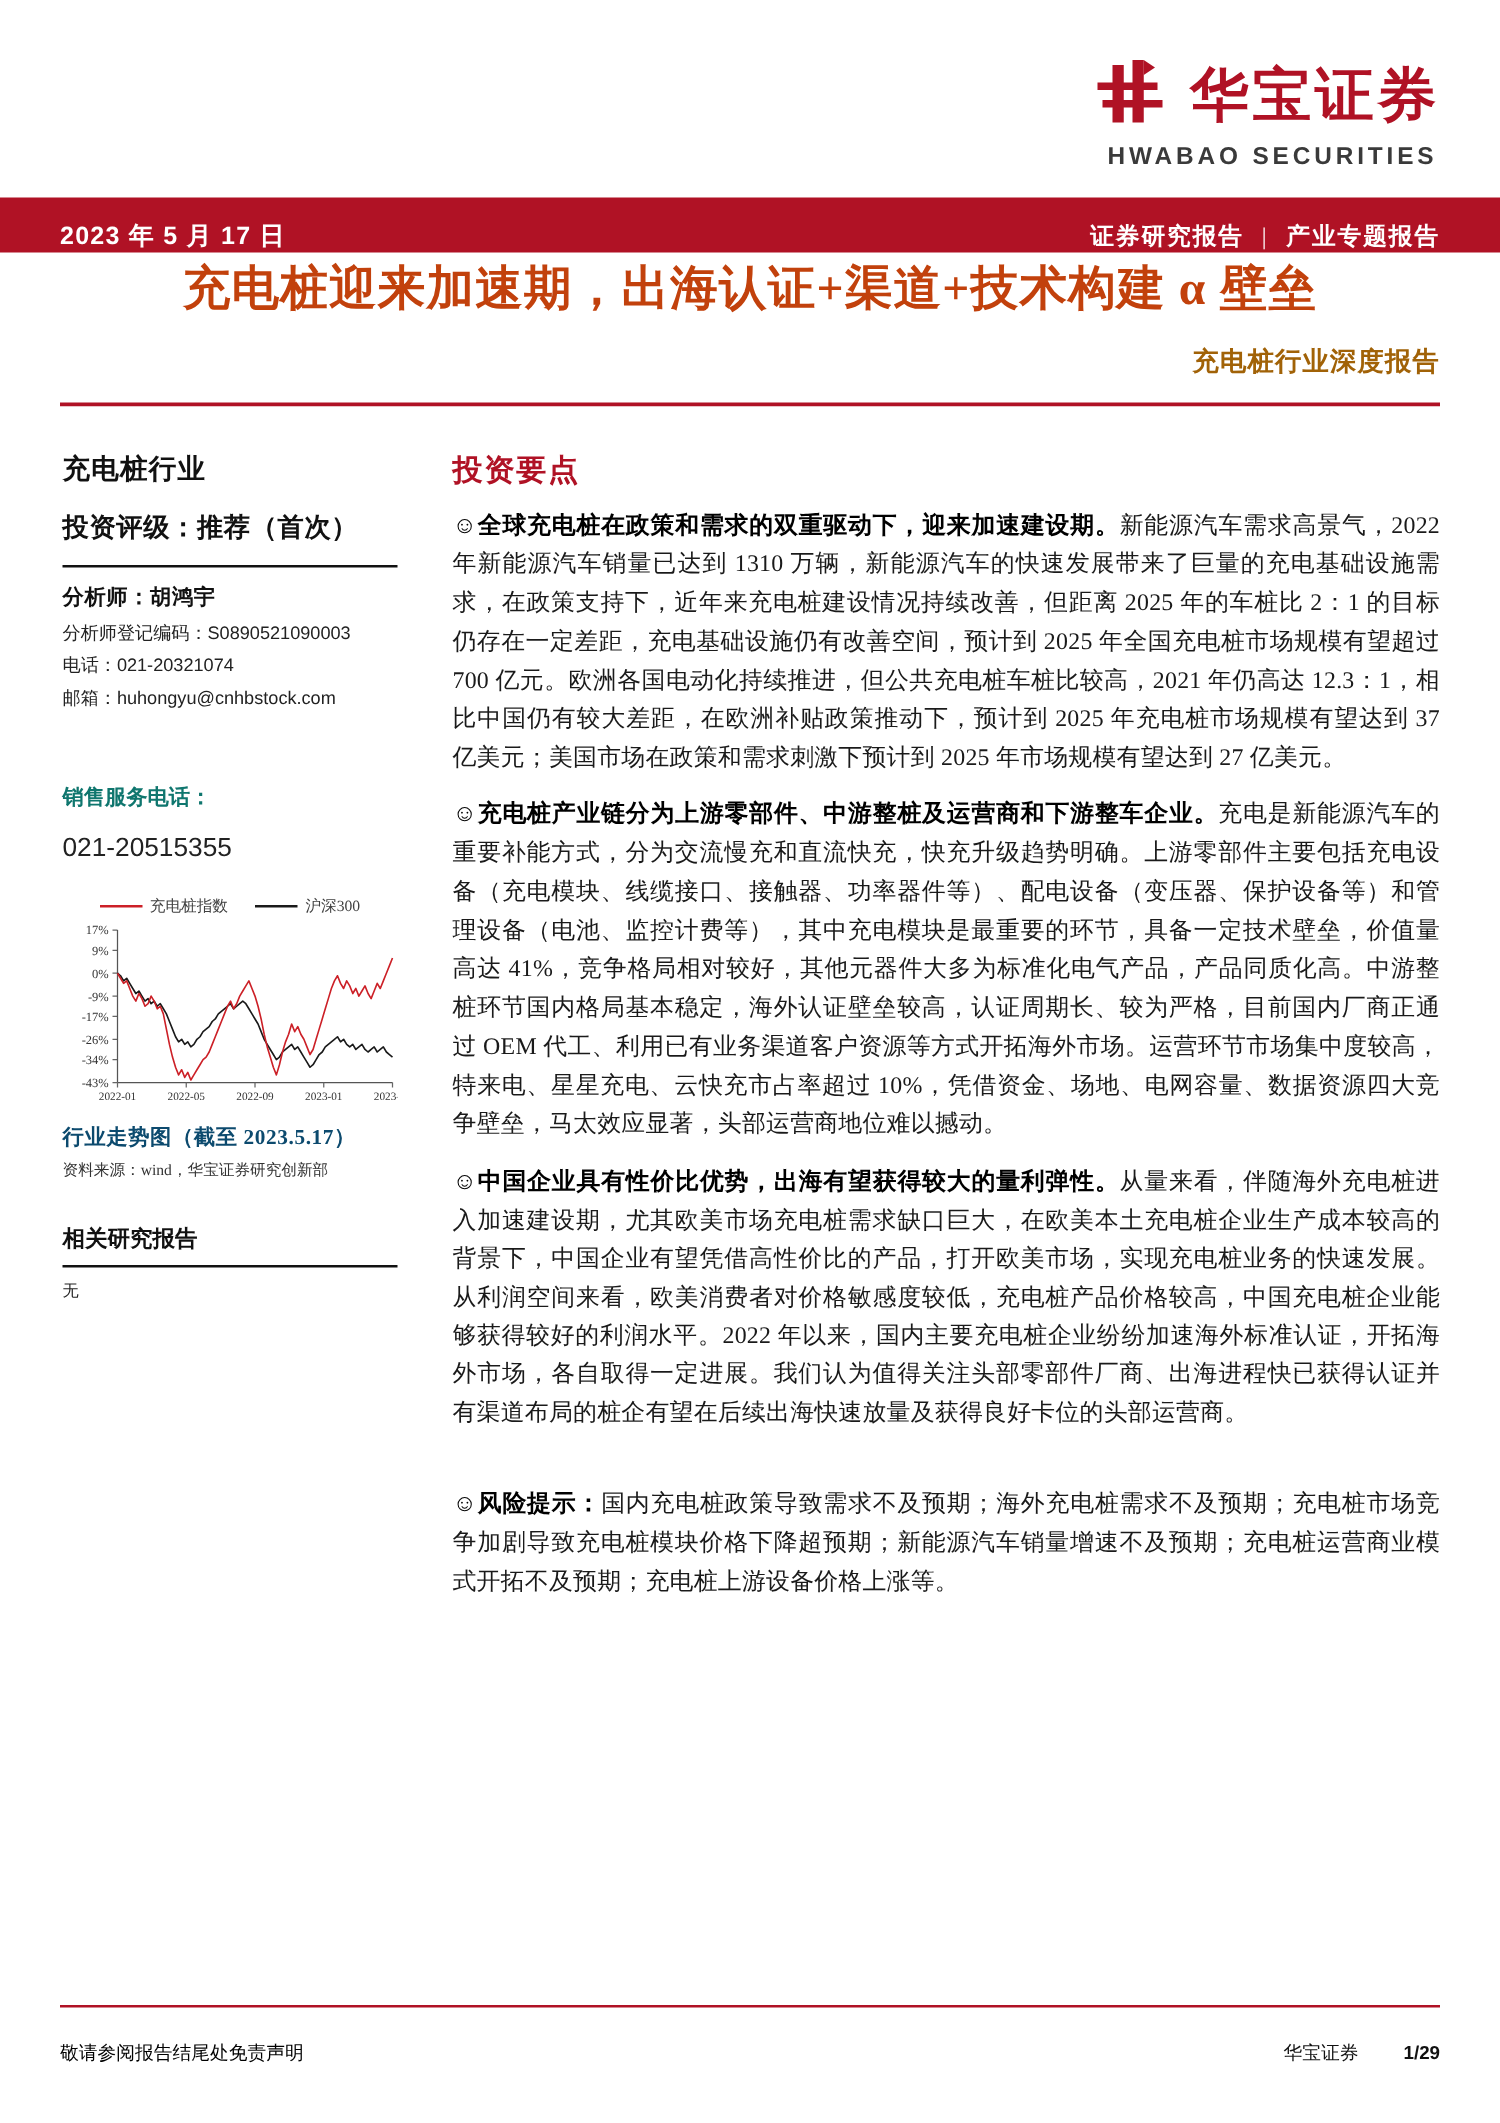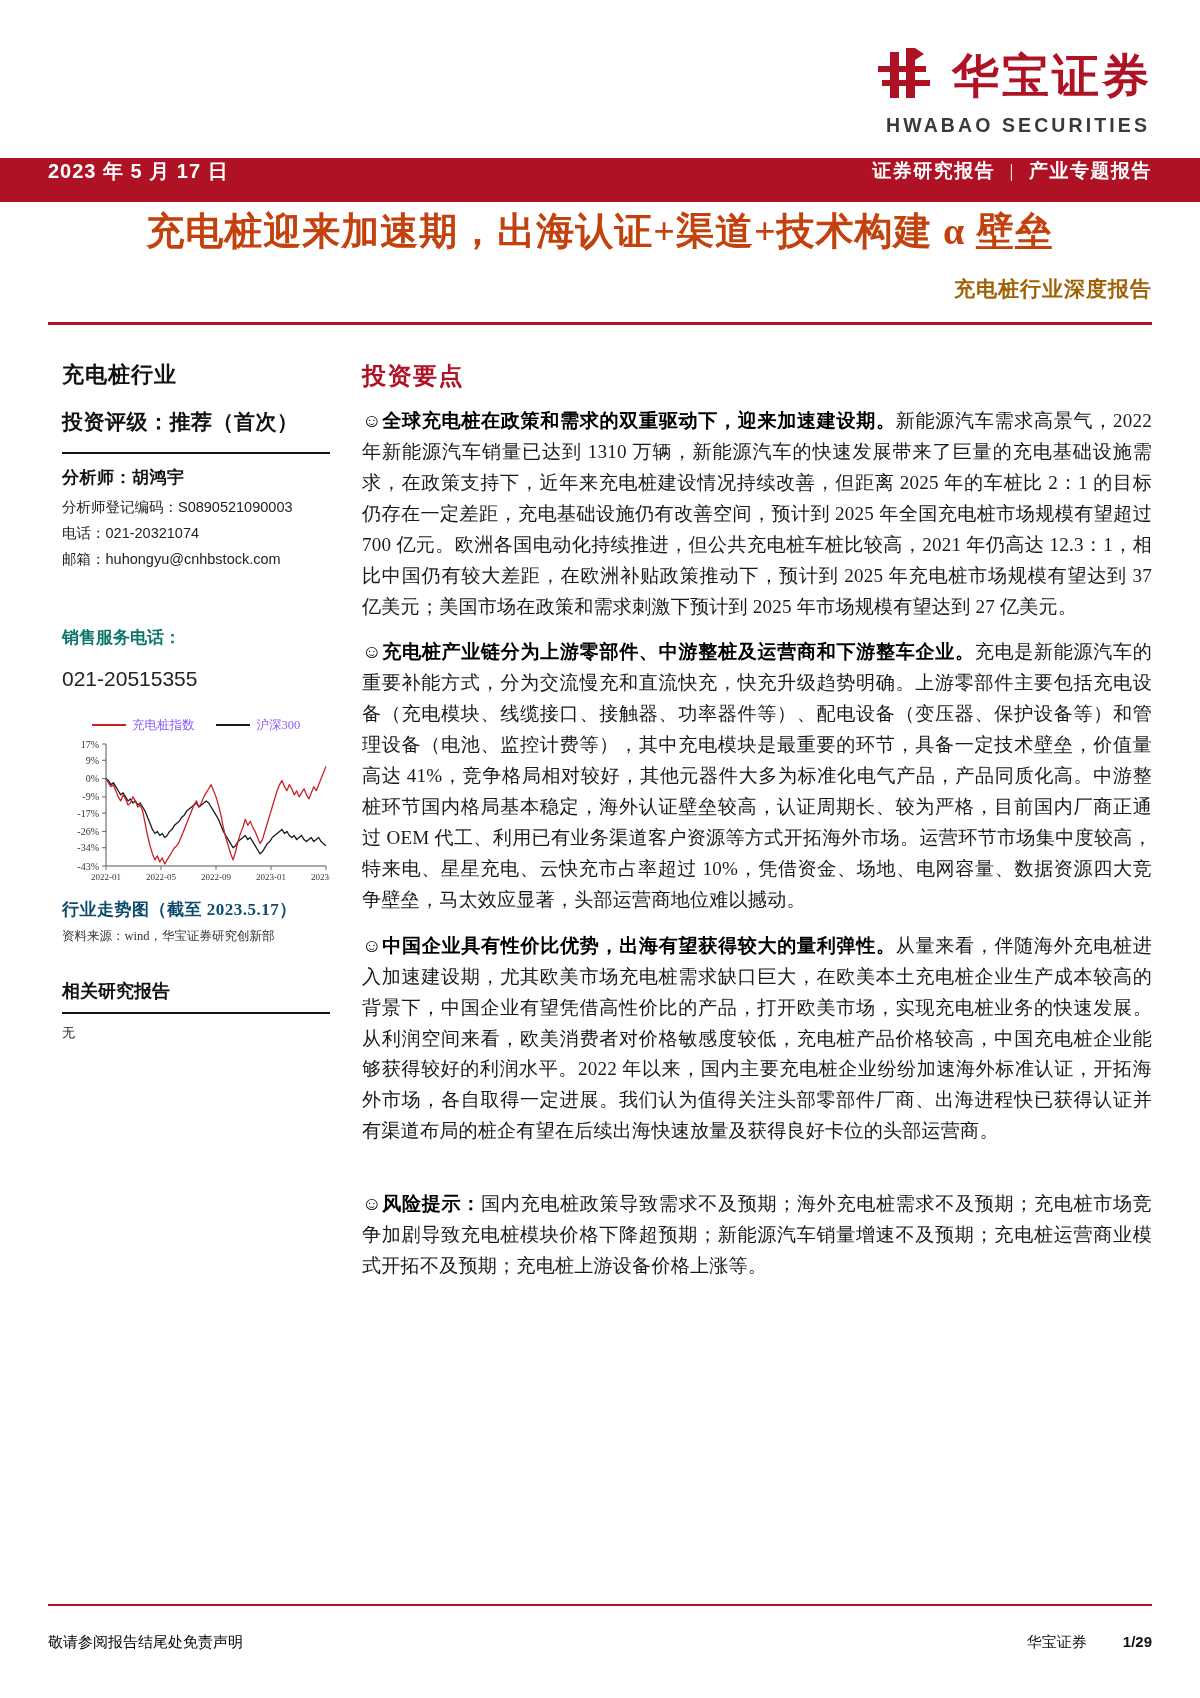--- a/index.html
+++ b/index.html
@@ -26,21 +26,21 @@
   .logo-en {
     font-family: "Liberation Sans", "DejaVu Sans", sans-serif;
     font-weight: 700; font-size: 19.5px; letter-spacing: 3.1px;
     color: #3a3a3a; margin-top: 8px; margin-right: 2px;
   }
 
   
   .date-bar {
     position: absolute; top: 158px; left: 0; width: 1200px; height: 44px;
     background: #b01225; color: #ffffff;
-    display: flex; align-items: flex-start; justify-content: space-between;
+    display: flex; align-items: flex-end; justify-content: space-between;
     padding: 0 48px;
   }
   .date-text {
     font-family: "Liberation Sans", "DejaVu Sans", sans-serif;
     font-weight: 700; font-size: 20px; letter-spacing: 1px;
   }
   .report-kind {
     font-weight: 700; font-size: 19px; letter-spacing: 1.5px;
   }
   .report-kind .sep { margin: 0 8px; font-weight: 400; }
@@ -56,21 +56,21 @@
     position: absolute; top: 275px; right: 48px;
     font-size: 21px; font-weight: 700; color: #a16207; letter-spacing: 1px;
   }
   .title-rule {
     position: absolute; top: 322px; left: 48px; width: 1104px;
     height: 3px; background: #b01225;
   }
 
   
   .left-col {
-    position: absolute; top: 360px; left: 62px; width: 268px;
+    position: absolute; top: 360px; left: 50px; width: 268px;
   }
   .industry-name {
     font-size: 22px; font-weight: 700; letter-spacing: 1px; color:#111;
     margin-bottom: 18px;
   }
   .rating-line {
     font-size: 21px; font-weight: 700; letter-spacing: 0.5px; color:#111;
     margin-bottom: 16px;
   }
   .hr-dark { height: 2px; background: #111; width: 100%; margin: 6px 0 12px; }
@@ -87,21 +87,21 @@
   }
   .sales-phone {
     font-family: "Liberation Sans", "DejaVu Sans", sans-serif;
     font-size: 21px; color: #222; margin-top: 18px;
   }
 
   
   .chart-box { margin-top: 26px; width: 268px; }
   .chart-legend {
     display: flex; align-items: center; justify-content: center; gap: 22px;
-    font-size: 12.5px; color: #8b5cf6; margin-bottom: 4px;
+    font-size: 12.5px; color: #404040; margin-bottom: 4px;
   }
   .legend-item { display: flex; align-items: center; gap: 6px; }
   .legend-swatch { display:block; width: 34px; height: 2.5px; }
   .chart-svg { display:block; }
 
   .chart-caption {
     font-size: 17px; font-weight: 700; color: #0c4a6e; margin-top: 10px;
     letter-spacing: .5px;
   }
   .chart-source {

